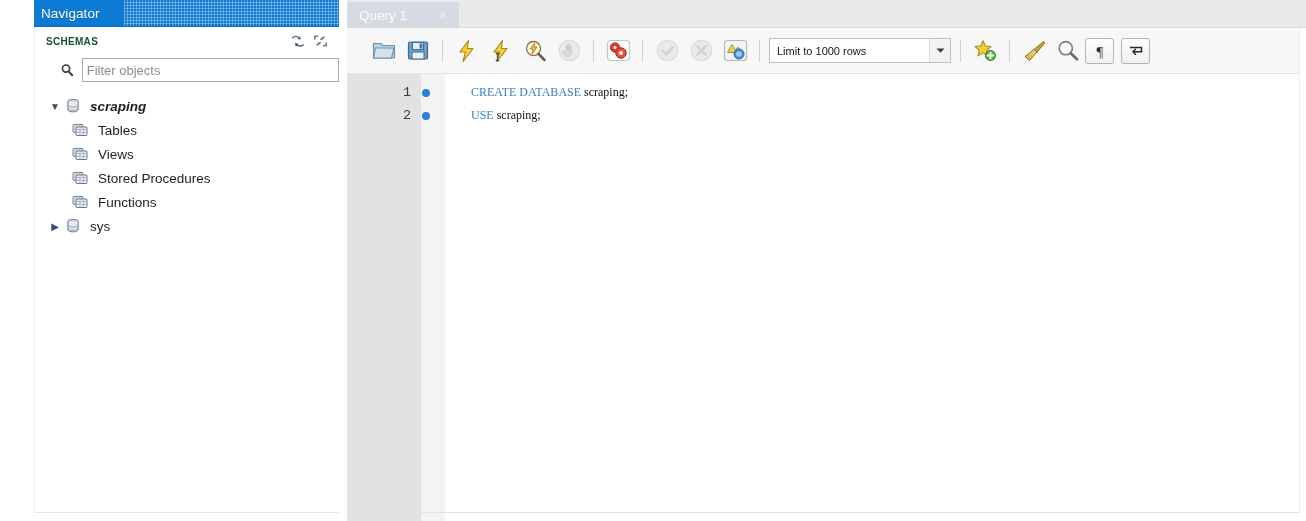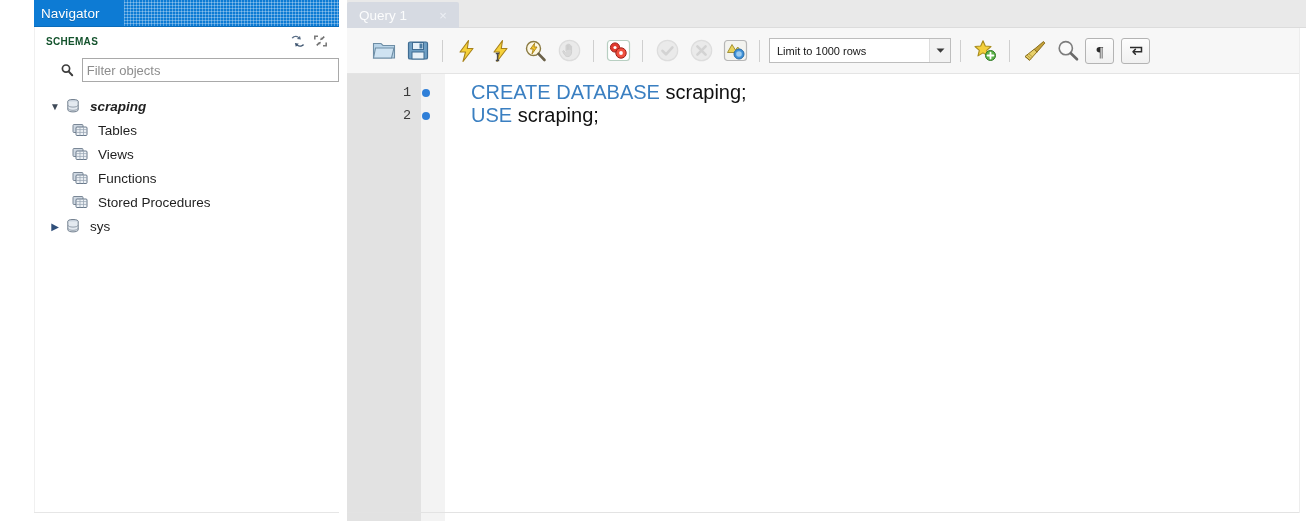--- a/index.html
+++ b/index.html
@@ -347,22 +347,22 @@
   .code {
     flex: 1;
     padding-top: 7px;
     padding-left: 26px;
     box-sizing: border-box;
     background: #ffffff;
   }
   .code-line {
     height: 23px;
     line-height: 23px;
-    font-family: Liberation Sans, sans-serif;
-    font-size: 20px;
+    font-family: Liberation Serif, serif;
+    font-size: 12px;
     white-space: pre;
     color: #101010;
   }
   .kw { color: #3a7fc1; }
   .pl { color: #111111; }
 
   .editor-bottom-border {
     position: absolute;
     left: 0; right: 7px;
     bottom: 8px;
@@ -454,32 +454,32 @@
       </div>
 
       <div class="tree-row child">
         <span class="tree-icon">
           <svg width="18" height="16" viewBox="0 0 18 16">
             <rect x="1" y="2.5" width="10" height="8" rx="1" fill="#cfd8e2" stroke="#7a8796" stroke-width="1"></rect>
             <rect x="4" y="5" width="11" height="8.5" rx="1" fill="#eef2f6" stroke="#68788a" stroke-width="1"></rect>
             <path d="M4 7.6h11M4 10.4h11M8 5v8.5M11.5 5v8.5" stroke="#9aa7b5" stroke-width=".8"></path>
           </svg>
         </span>
-        <span class="tree-label">Functions</span>
+        <span class="tree-label">Stored Procedures</span>
       </div>
 
       <div class="tree-row child">
         <span class="tree-icon">
           <svg width="18" height="16" viewBox="0 0 18 16">
             <rect x="1" y="2.5" width="10" height="8" rx="1" fill="#cfd8e2" stroke="#7a8796" stroke-width="1"></rect>
             <rect x="4" y="5" width="11" height="8.5" rx="1" fill="#eef2f6" stroke="#68788a" stroke-width="1"></rect>
             <path d="M4 7.6h11M4 10.4h11M8 5v8.5M11.5 5v8.5" stroke="#9aa7b5" stroke-width=".8"></path>
           </svg>
         </span>
-        <span class="tree-label">Stored Procedures</span>
+        <span class="tree-label">Functions</span>
       </div>
 
       <div class="tree-row">
         <span class="twisty" style="color:#2f4f7a;font-size:10px;">▶</span>
         <span class="tree-icon">
           <svg width="16" height="16" viewBox="0 0 16 16">
             <ellipse cx="8" cy="3.6" rx="5.2" ry="2.1" fill="#cdd6e0" stroke="#72808f" stroke-width="1"></ellipse>
             <path d="M2.8 3.6v8.2c0 1.2 2.3 2.1 5.2 2.1s5.2-.9 5.2-2.1V3.6" fill="#e4eaf0" stroke="#72808f" stroke-width="1"></path>
             <path d="M2.8 7c0 1.2 2.3 2.1 5.2 2.1s5.2-.9 5.2-2.1" fill="none" stroke="#8b97a5" stroke-width=".9"></path>
             <path d="M2.8 10.2c0 1.2 2.3 2.1 5.2 2.1s5.2-.9 5.2-2.1" fill="none" stroke="#8b97a5" stroke-width=".9"></path>

